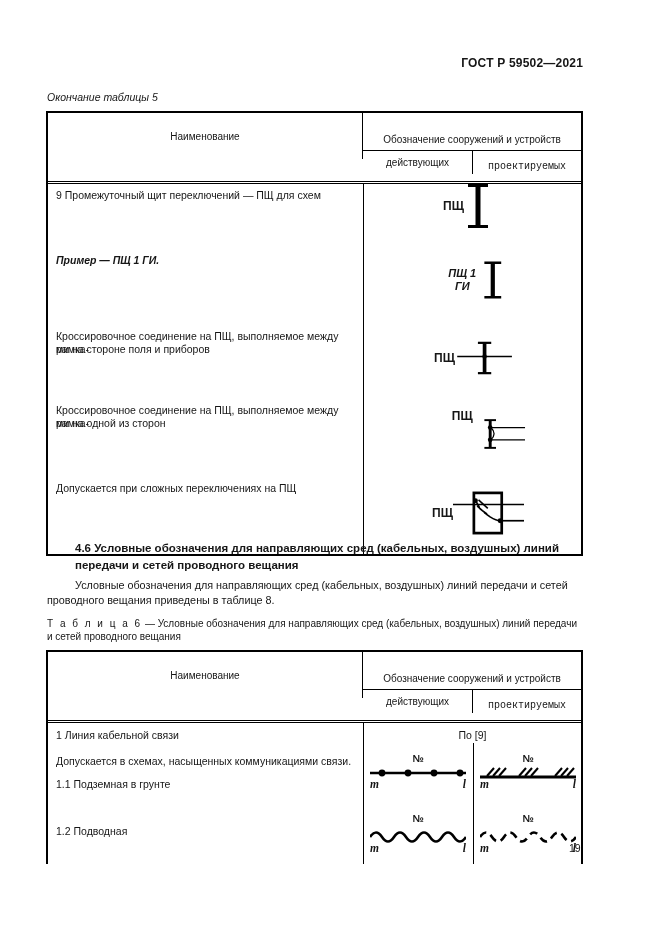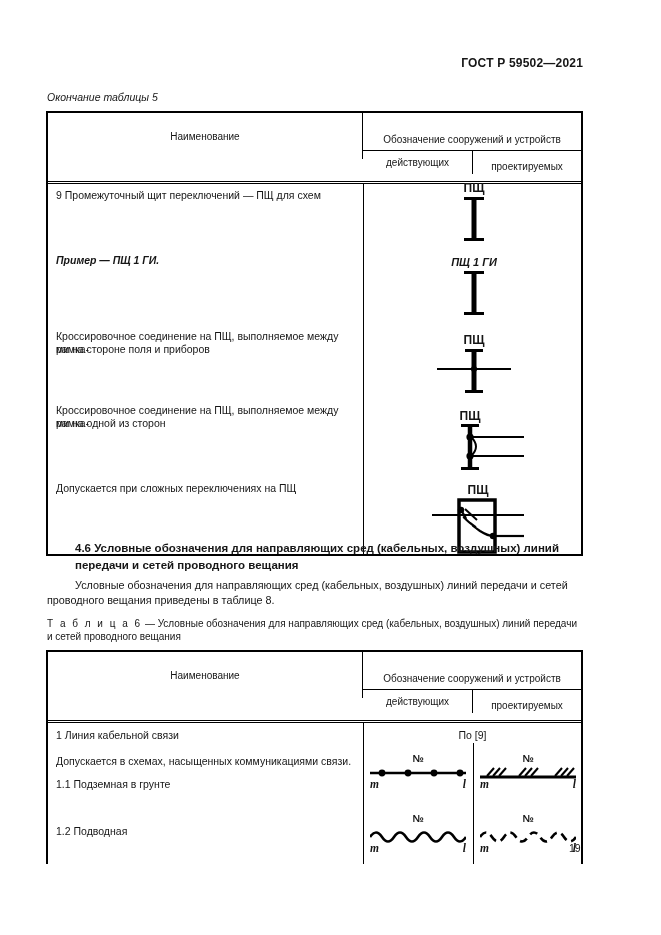--- a/index.html
+++ b/index.html
@@ -12,30 +12,30 @@
   
   .doc-number{top:56px;right:78px;font-size:12px;font-weight:bold;letter-spacing:.2px;}
   .end-note{top:91px;left:47px;font-size:10.5px;font-style:italic;}
   
   .gtable{left:46px;width:537px;border:2px solid #000;box-sizing:border-box;background:#fff;}
   .thead{display:grid;grid-template-columns:315px 110px 1fr;border-bottom:3px double #000;}
   .th{font-size:10px;display:flex;align-items:center;justify-content:center;text-align:center;box-sizing:border-box;}
   .th-name{grid-row:1/3;border-right:1px solid #000;height:46px;text-align:center;}
   .th-desig{grid-column:2/4;height:22px;border-bottom:1px solid #000;margin-top:16px;}
   .th-exist{height:23px;border-right:1px solid #000;}
-  .th-proj{height:30px;}
+  .th-proj{height:30px;font-family:Liberation Mono, monospace;}
   .tbody{position:relative;}
   .vline{position:absolute;width:1px;background:#000;top:0;bottom:0;}
   .cellText{position:absolute;left:8px;width:300px;font-size:10.5px;line-height:13px;}
   
   #table5{top:111px;}
   #table5 .tbody{height:370px;}
   .sym-label{font-size:12px;font-weight:bold;line-height:13px;text-align:center;}
   .sym-label.example{font-style:italic;font-size:11px;}
-  .symwrap{position:absolute;display:flex;flex-direction:column;align-items:center;}
+  .symwrap{position:absolute;display:flex;flex-direction:row;align-items:center;}
   .example-name{font-weight:bold;font-style:italic;}
   
   .sec-title{top:540px;left:75px;width:505px;font-size:11.5px;font-weight:bold;line-height:17px;}
   .sec-para{top:578px;left:47px;width:536px;font-size:10.8px;line-height:15px;text-indent:28px;}
   .tab6-caption{top:617px;left:47px;width:536px;font-size:10px;line-height:13px;}
   .sp{letter-spacing:2px;}
   
   #table6{top:650px;border-bottom:none;}
   #table6 .tbody{height:141px;}
   .t6text{position:absolute;left:8px;width:300px;font-size:10.5px;line-height:13px;}

